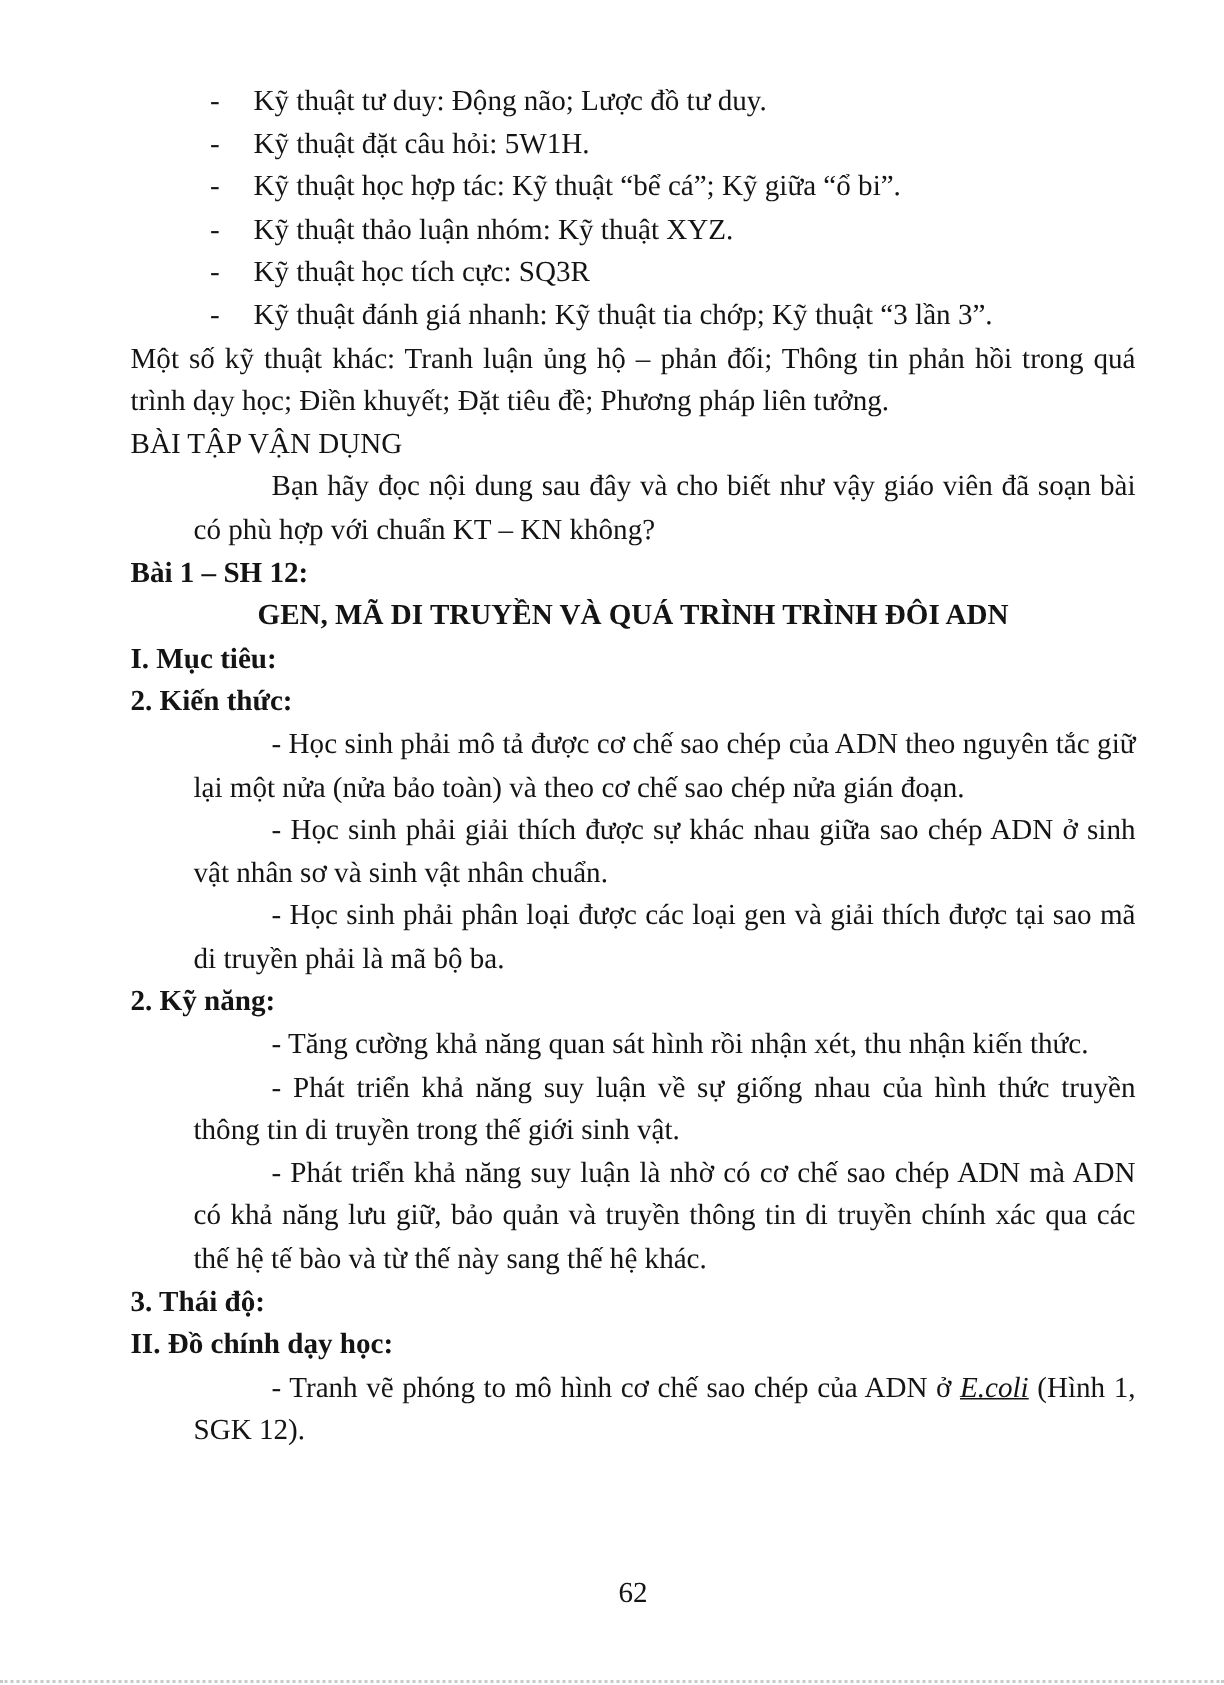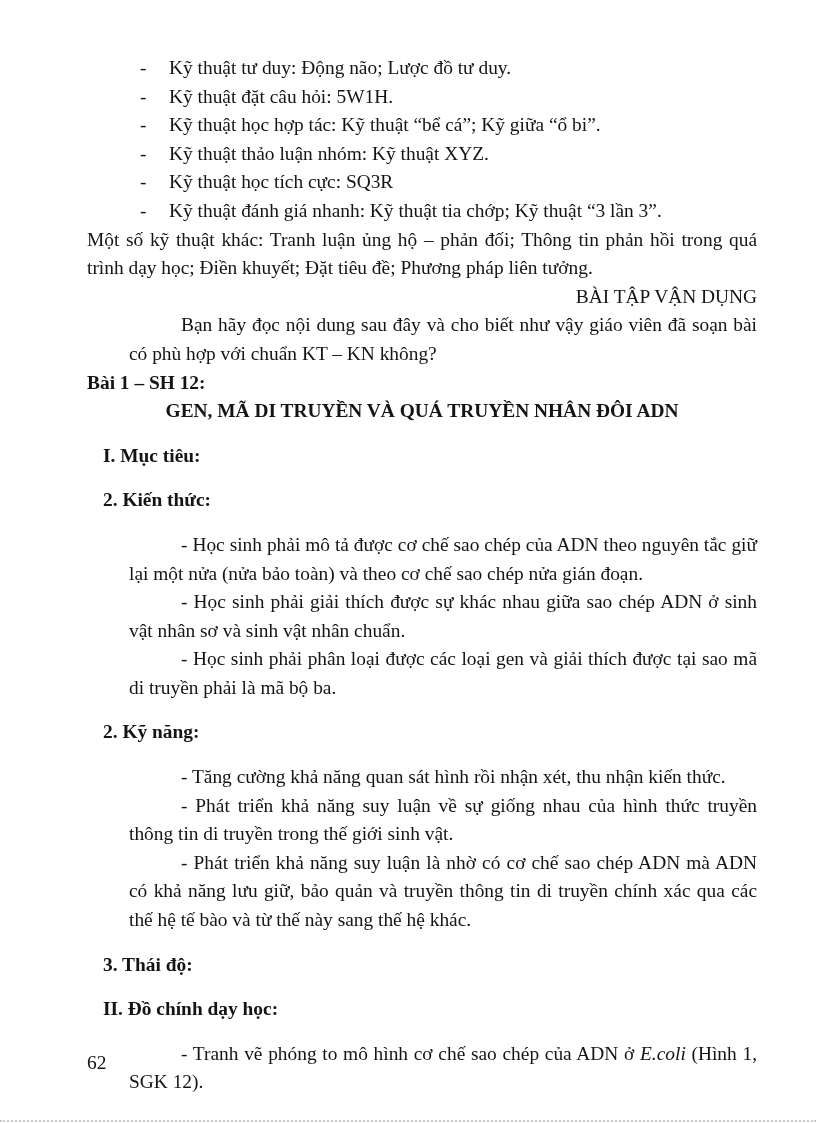--- a/index.html
+++ b/index.html
@@ -40,48 +40,50 @@
   }
   .bullet-item .dash {
     position: absolute;
     left: 53px;
     top: 0;
   }
   .center-heading {
     margin: 0;
     font-size: inherit;
     font-weight: normal;
-    text-align: right;
+    text-align: left;
   }
   .lesson-title {
     margin: 0;
     font-size: inherit;
     font-weight: bold;
     text-align: center;
   }
   .bold-heading {
-    margin: 16px;
+    margin: 0;
     font-size: inherit;
     font-weight: bold;
     text-align: left;
   }
   .exercise-label-line {
     margin: 0;
   }
   .bold-underline {
     font-weight: bold;
   }
   .italic {
     font-style: italic;
+    text-decoration: underline;
   }
   .page-number {
     position: absolute;
     left: 87px;
     width: 670px;
     top: 1049px;
+    text-align: center;
     font-family: "Liberation Serif", "DejaVu Serif", serif;
     font-size: 19.4px;
     color: #141414;
   }
   .page-bottom-edge {
     position: absolute;
     left: 0;
     right: 0;
     bottom: 1px;
     height: 0;
@@ -122,21 +124,21 @@
     </div>
 
     <p class="para">Một số kỹ thuật khác: Tranh luận ủng hộ – phản đối; Thông tin phản hồi trong quá trình dạy học; Điền khuyết; Đặt tiêu đề; Phương pháp liên tưởng.</p>
 
     <h2 class="center-heading">BÀI TẬP VẬN DỤNG</h2>
 
     <p class="para indent">Bạn hãy đọc nội dung sau đây và cho biết như vậy giáo viên đã soạn bài có phù hợp với chuẩn KT – KN không?</p>
 
     <p class="exercise-label-line"><span class="bold-underline">Bài 1 – SH 12:</span></p>
 
-    <h1 class="lesson-title">GEN, MÃ DI TRUYỀN VÀ QUÁ TRUYỀN NHÂN ĐÔI ADN</h1>
+    <h1 class="lesson-title">GEN, MÃ DI TRUYỀN VÀ QUÁ TRÌNH TRÌNH ĐÔI ADN</h1>
 
     <h3 class="bold-heading">I. Mục tiêu:</h3>
 
     <h3 class="bold-heading">2. Kiến thức:</h3>
 
     <p class="para indent">- Học sinh phải mô tả được cơ chế sao chép của ADN theo nguyên tắc giữ lại một nửa (nửa bảo toàn) và theo cơ chế sao chép nửa gián đoạn.</p>
     <p class="para indent">- Học sinh phải giải thích được sự khác nhau giữa sao chép ADN ở sinh vật nhân sơ và sinh vật nhân chuẩn.</p>
     <p class="para indent">- Học sinh phải phân loại được các loại gen và giải thích được tại sao mã di truyền phải là mã bộ ba.</p>
 
     <h3 class="bold-heading">2. Kỹ năng:</h3>

